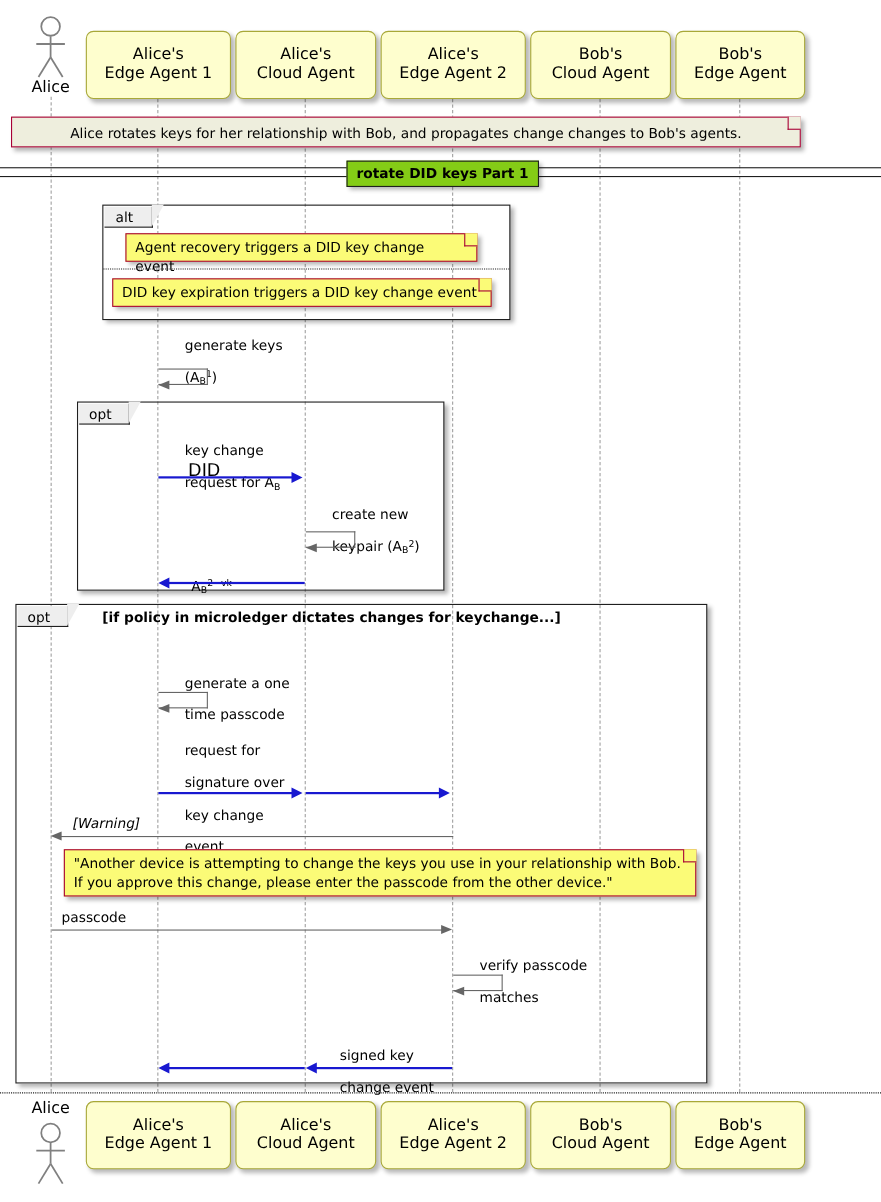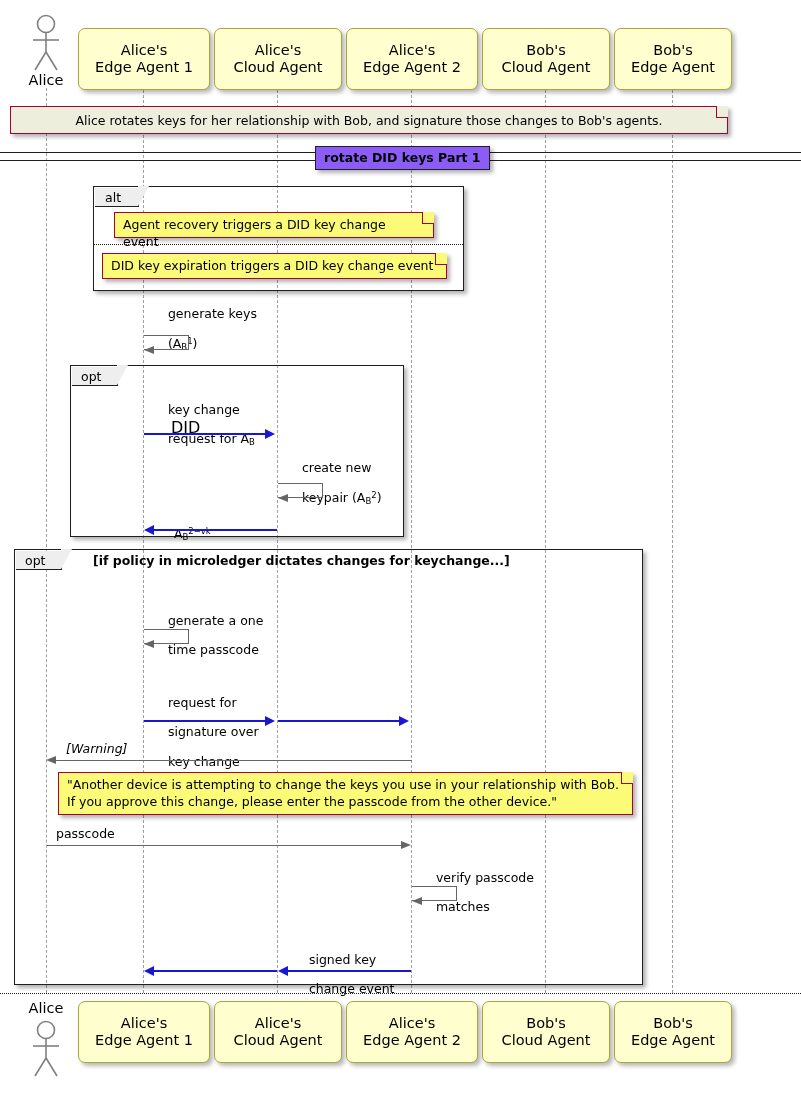--- a/index.html
+++ b/index.html
@@ -43,21 +43,21 @@
   .arrow.gray-l{border-top:4.5px solid transparent;border-bottom:4.5px solid transparent;border-right:10px solid #666666;}
   .mlabel{position:absolute;font-size:12.5px;color:#000;line-height:1.18;white-space:pre;}
   .mlabel.small{font-size:16px;margin-left:19px;}
   .mlabel.ital{font-style:italic;}
   .mlabel sub{font-size:8.5px;vertical-align:-2px;}
   .mlabel sup{font-size:8.5px;vertical-align:4px;}
   
   .selfloop{position:absolute;border:1.6px solid #666666;border-left:none;box-sizing:border-box;}
   
   .band-line{position:absolute;height:0;border-top:1.6px solid #1F1F1F;left:0;right:0;}
-  .band-title{position:absolute;background:#8b5cf6;border:1.6px solid #1F1F1F;
+  .band-title{position:absolute;background:#84cc16;border:1.6px solid #1F1F1F;
         font-size:12.5px;font-weight:bold;color:#000;padding:3px 8px 4px 8px;
         box-shadow:3px 3px 4px rgba(0,0,0,0.3);white-space:nowrap;}
   .botdots{position:absolute;left:0;right:0;border-top:1.6px dotted #1F1F1F;}
   
   .actor svg{display:block;}
 </style>
 </head>
 <body>
 
 <div id="root">
@@ -108,21 +108,21 @@
   </div>
   <div class="pbox" style="left:614px;top:28px;width:116px;height:60px;">
     <div>
       <span>Bob's</span>
       <span>Edge Agent</span>
     </div>
   </div>
 
   <div class="note legend" style="left:10px;top:106px;width:718px;height:28px;text-align:center;padding-top:6px;">
     <span class="fold"></span>
-    <span>Alice rotates keys for her relationship with Bob, and signature those changes to Bob's agents.</span>
+    <span>Alice rotates keys for her relationship with Bob, and propagates change changes to Bob's agents.</span>
   </div>
 
   <div class="band-line" style="top:152px;"></div>
   <div class="band-line" style="top:160px;"></div>
   <div class="band-title" style="left:315px;top:146px;">rotate DID keys Part 1</div>
 
   <div class="frame" style="left:93px;top:186px;width:371px;height:105px;"></div>
   <div class="frame-tab" style="left:94.6px;top:187.6px;width:44px;"></div>
   <div class="tab-label" style="left:105px;top:190px;">alt</div>
 
@@ -175,21 +175,21 @@
   <div class="tab-label" style="left:25px;top:553px;">opt</div>
   <div class="cond" style="left:93px;top:553px;">[if policy in microledger dictates changes for keychange...]</div>
 
   <div class="mlabel" style="left:152px;top:599px;">
     <span>generate a one</span><br>
     <span>time passcode</span>
   </div>
   <div class="selfloop" style="left:144px;top:629px;width:45px;height:15px;"></div>
   <div class="arrow gray-l" style="left:144px;top:639.5px;"></div>
 
-  <div class="mlabel" style="left:152px;top:681px;">
+  <div class="mlabel" style="left:152px;top:660px;">
     <span>request for</span><br>
     <span>signature over</span><br>
     <span>key change</span><br>
     <span>event</span>
   </div>
   <div class="msg blue" style="left:144px;top:720px;width:124px;"></div>
   <div class="arrow blue-r" style="left:265px;top:716px;"></div>
   <div class="msg blue" style="left:278px;top:720px;width:124px;"></div>
   <div class="arrow blue-r" style="left:399px;top:716px;"></div>
 

